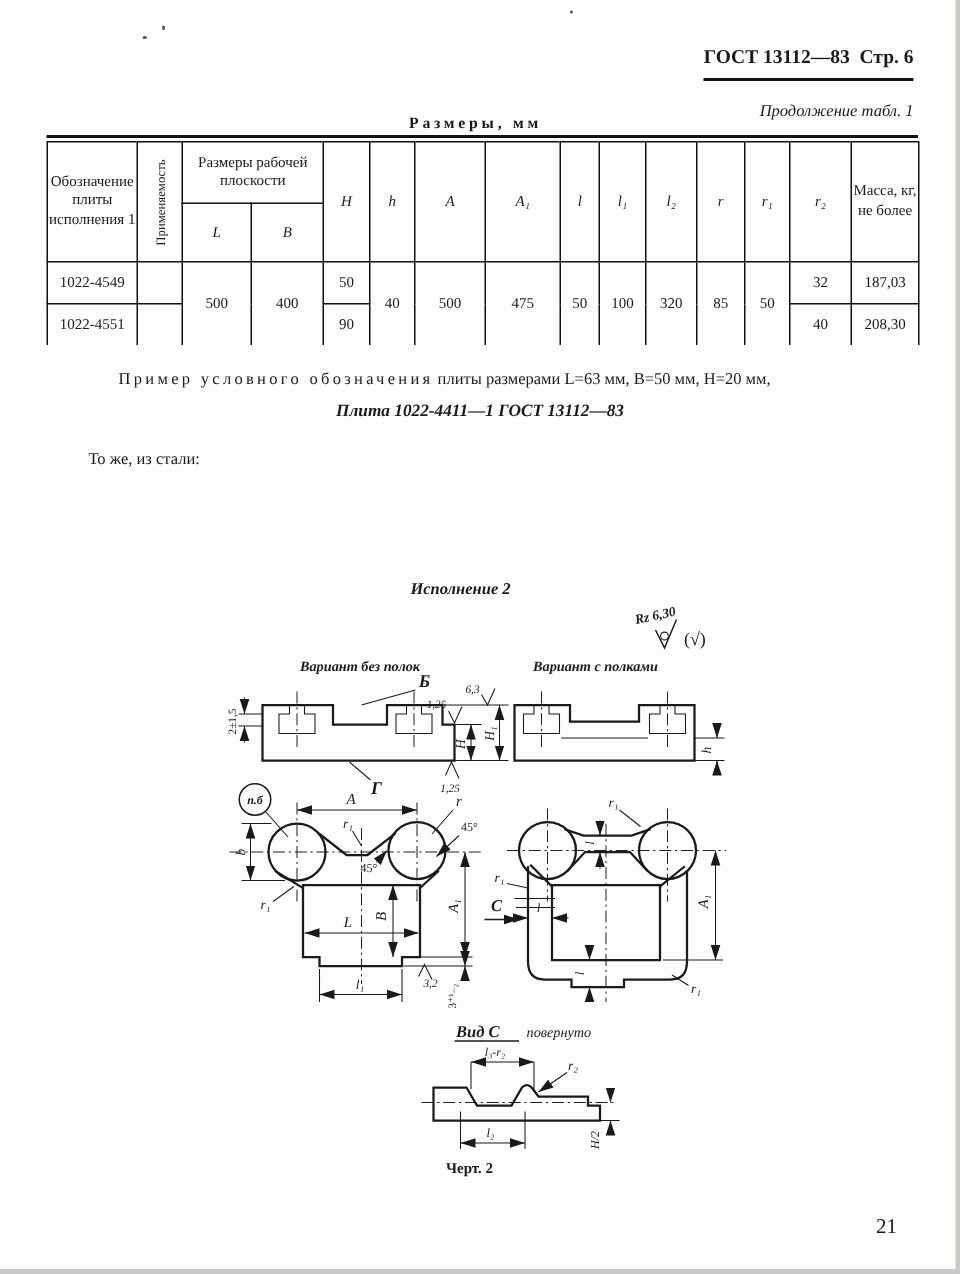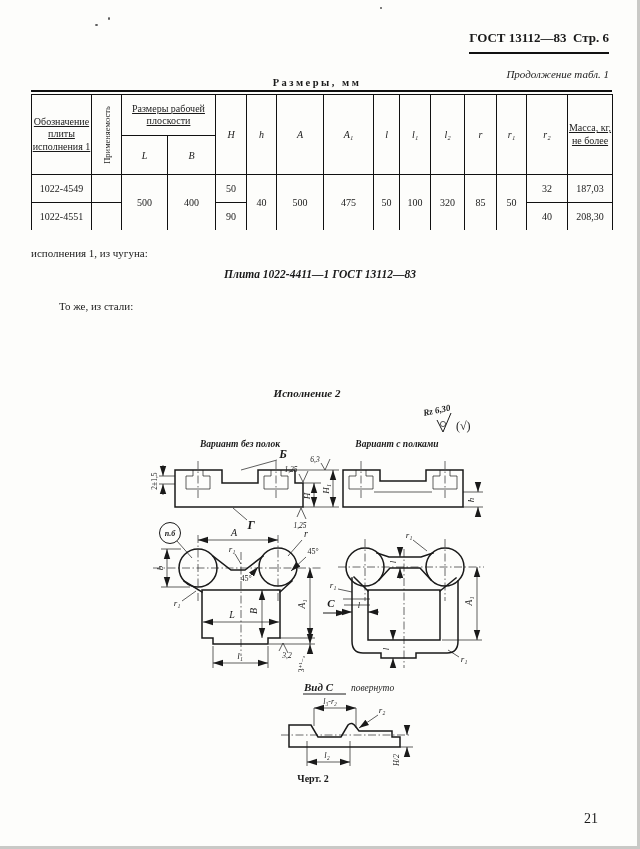--- a/index.html
+++ b/index.html
@@ -11,21 +11,21 @@
   .gost-head{top:30px;right:28px;font-weight:bold;font-size:13px;white-space:pre;
              padding-bottom:6px;border-bottom:2.5px solid #111;}
   .contin{top:68px;right:28px;font-style:italic;font-size:11px;}
   .tbl-title{top:77px;left:0;width:634px;text-align:center;font-weight:bold;font-size:10.5px;letter-spacing:2.5px;}
   .toprule{top:90px;left:31px;width:581px;height:2px;background:#111;}
   table.gtable{position:absolute;top:94px;left:31px;width:581px;border-collapse:collapse;table-layout:fixed;
                border-top:1px solid #111;}
   .gtable td{border-left:1px solid #111;border-right:1px solid #111;text-align:center;vertical-align:middle;
              padding:0;font-size:10px;overflow:hidden;}
   .gtable tr.h1 td{height:40px;} .gtable tr.h2 td{height:38px;} .gtable tr.d td{height:27px;margin-top:14px;}
-  .small{font-size:8.5px;line-height:1.25;text-decoration:underline;}
+  .small{font-size:8.5px;line-height:1.25;}
   .sym{font-style:italic;font-size:10.5px;}
   .hb{border-bottom:1.8px solid #111 !important;}
   .bb{border-bottom:1px solid #111 !important;}
   .vcell{position:relative;}
   .vtext{position:absolute;left:50%;top:50%;transform:translate(-50%,-50%) rotate(-90deg);
          white-space:nowrap;font-size:8.5px;}
   .para{top:246px;left:31px;width:582px;font-size:11px;line-height:14px;}
   .sp{letter-spacing:2.2px;}
   .ind{padding-left:48px;}
   .desig{left:0;width:640px;text-align:center;font-weight:bold;font-style:italic;font-size:11.5px;}
@@ -117,21 +117,21 @@
       <td>1022-4551</td>
       <td></td>
       <td>90</td>
       <td>40</td>
       <td>208,30</td>
     </tr>
   </tbody>
     </table>
 
   <div class="abs para">
-    <div>исполнения 1, из чугуна:</div>
+    <div style="white-space:nowrap;" class="ind"><span class="sp">Пример условного обозначения</span><span> плиты размерами L=63 мм, В=50 мм, Н=20 мм,</span></div>
   </div>
   <div class="abs desig" style="top:268px;">Плита 1022-4411—1 ГОСТ 13112—83</div>
   <div class="abs steel">То же, из стали:</div>
 
   <div class="abs drawtitle">Исполнение 2</div>
 
   <svg class="abs" style="top:400px;left:0;" width="640" height="400" viewBox="0 400 640 400">
     <defs>
       <marker id="ae" markerWidth="11" markerHeight="8" refX="10" refY="4" orient="auto" markerUnits="userSpaceOnUse">
         <path d="M0,0.8 L10,4 L0,7.2 Z" fill="#1a1a1a"></path>

